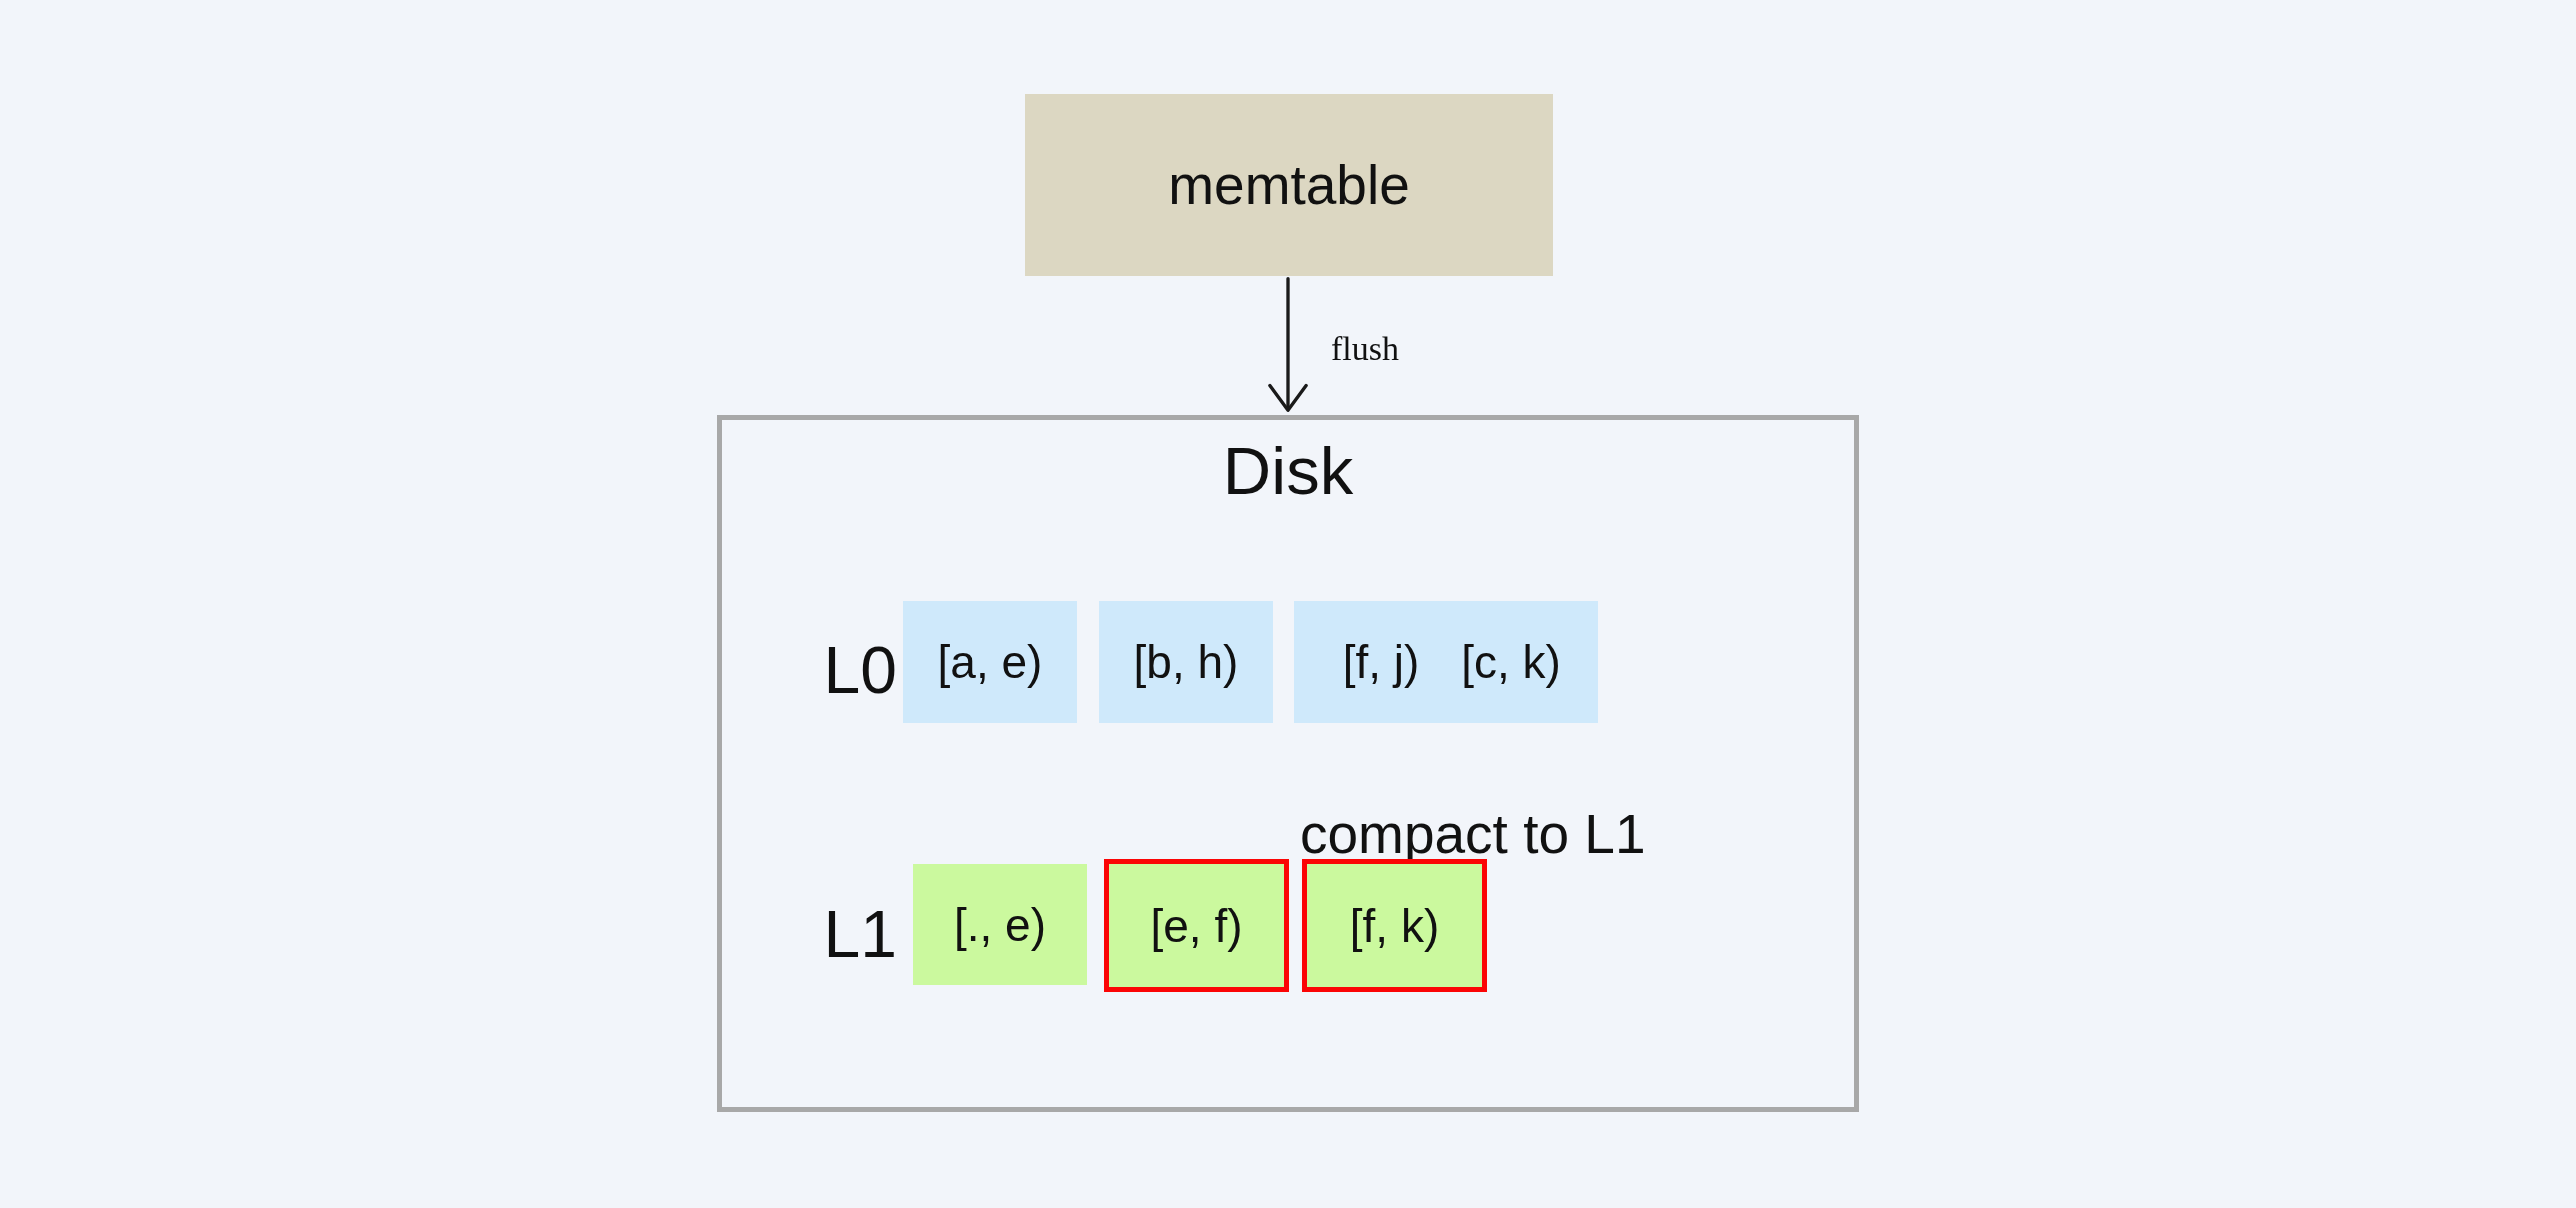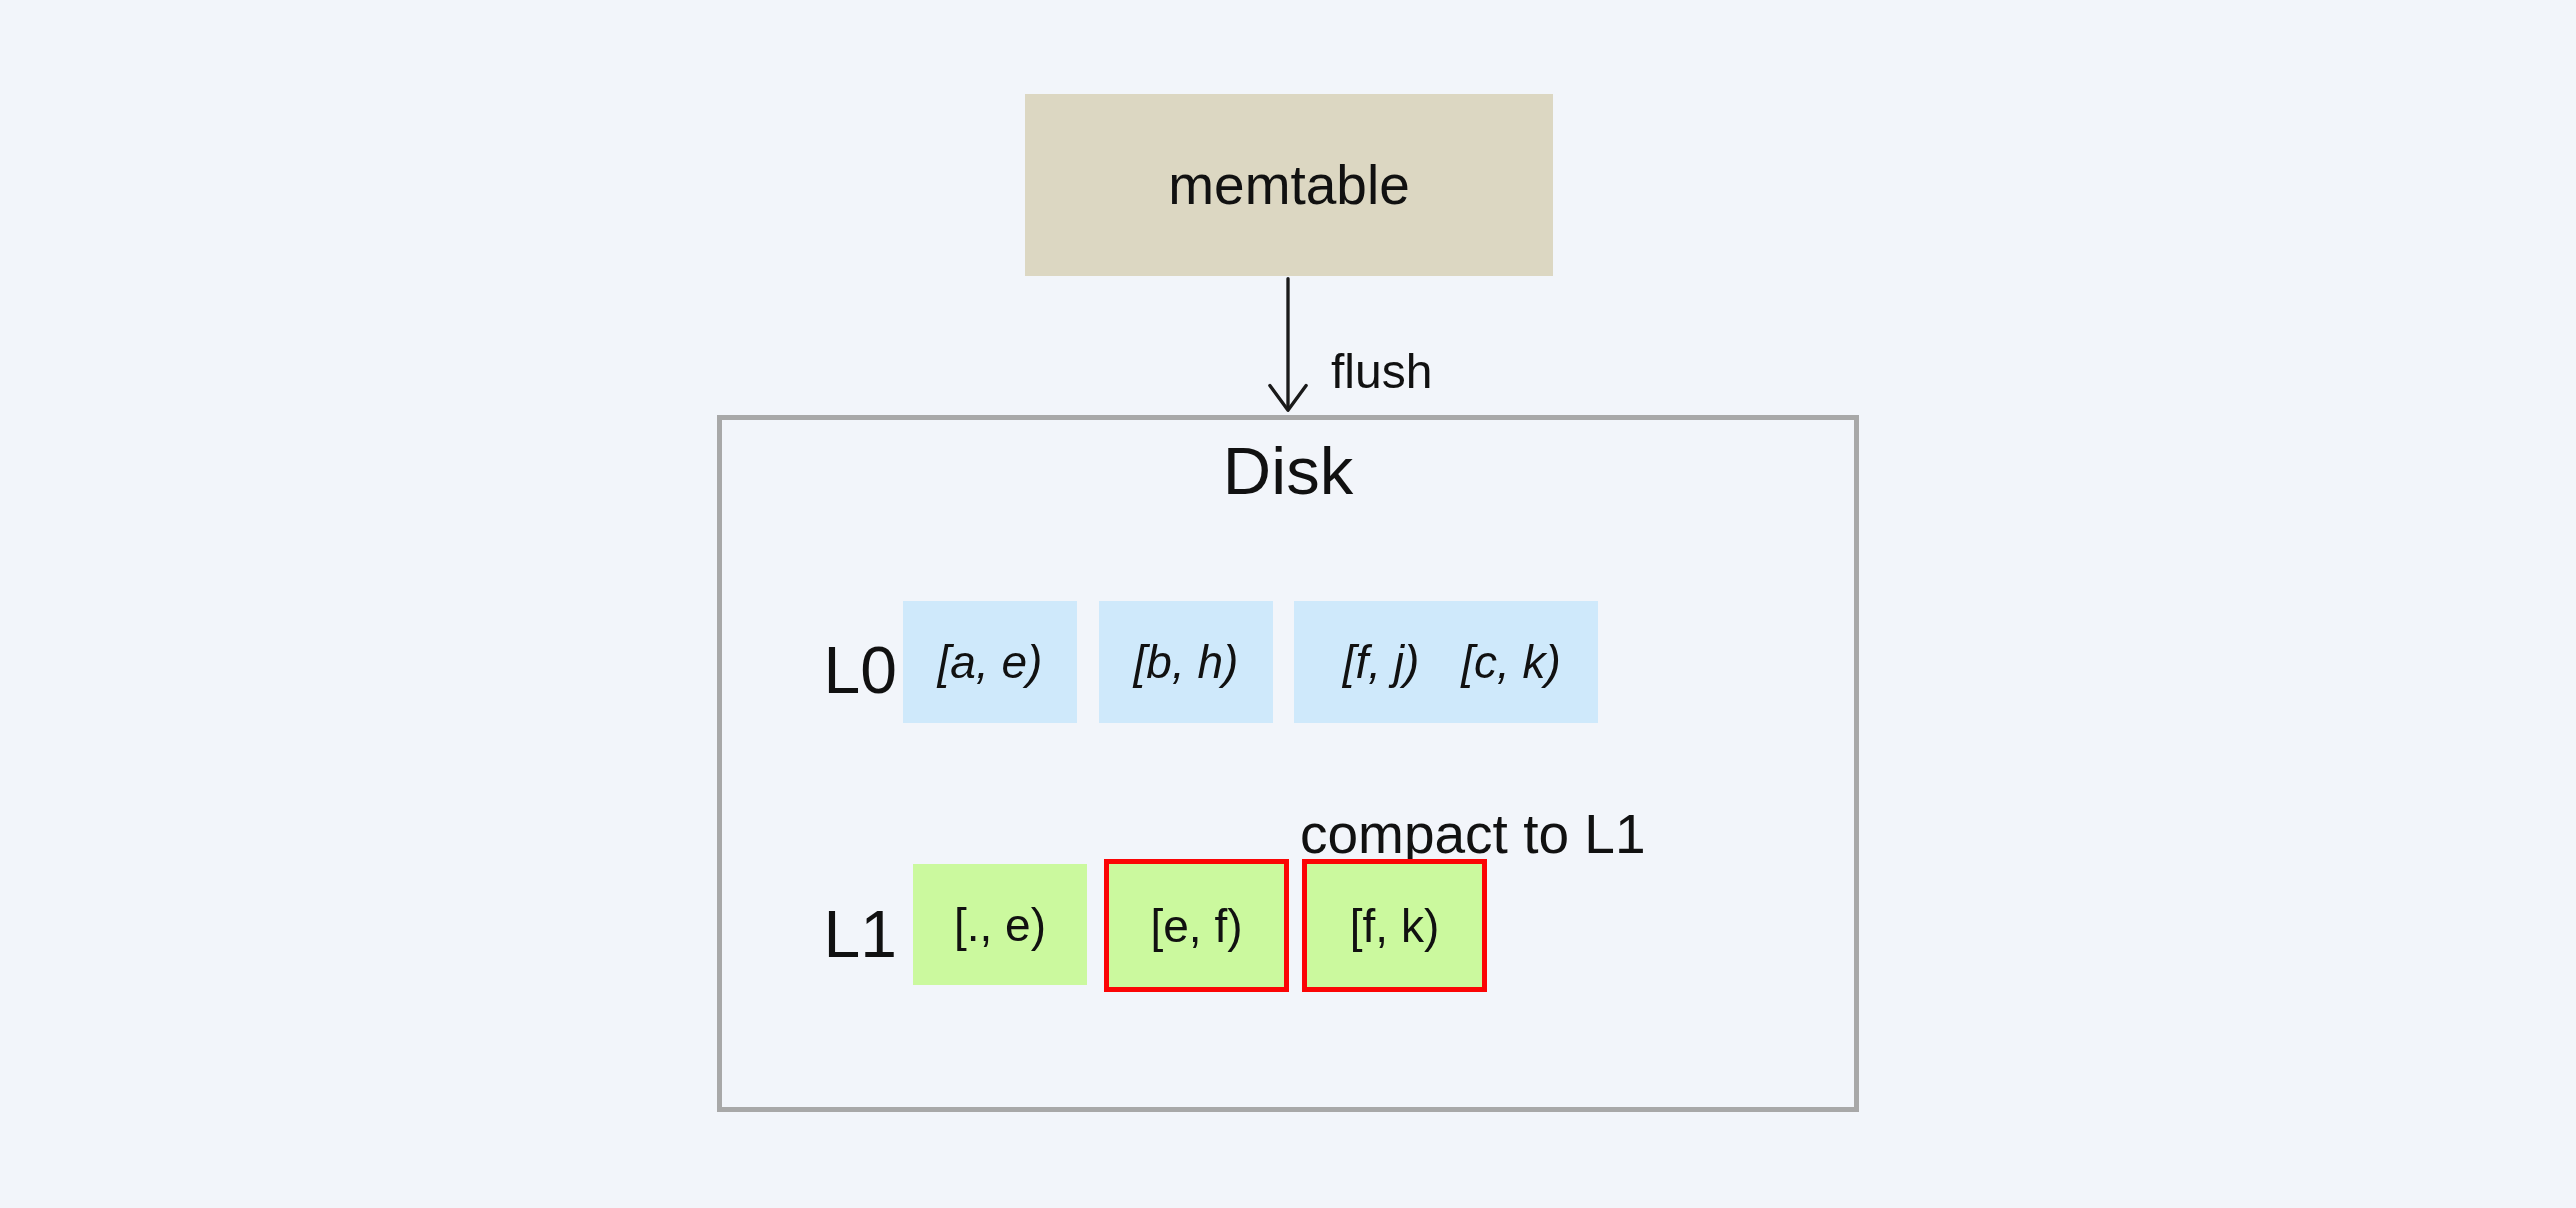--- a/index.html
+++ b/index.html
@@ -13,40 +13,40 @@
   }
   .canvas{position:absolute;left:0;top:0;width:2272px;height:1209px;}
   .abs{position:absolute;}
   .memtable{
     left:1025px;top:94px;width:528px;height:182px;
     background:#dcd7c2;
     display:flex;align-items:center;justify-content:center;
     font-size:55px;
   }
   .overlay{left:0;top:0;width:2576px;height:1209px;pointer-events:none;}
-  .flush-label{left:1331px;top:348px;font-size:48px;line-height:1;}
+  .flush-label{left:1331px;top:332px;font-size:34px;line-height:1;font-family:Liberation Serif, serif;}
   .disk{
     left:717px;top:415px;width:1142px;height:697px;
     border:5.7px solid #a8a8a8;
     box-sizing:border-box;
     background:#f2f5fa;
   }
   .disk-title{
     left:717px;top:437px;width:1142px;
     text-align:center;font-size:67px;line-height:1;
   }
   .level-label{font-size:66px;line-height:1;width:91px;text-align:right;}
   .lvl0-label{left:806px;top:637px;}
   .lvl1-label{left:806px;top:901px;}
   .sst{
     display:flex;align-items:center;justify-content:center;
     font-size:46px;line-height:1;
     box-sizing:border-box;
   }
-  .sst.l0{background:#cfe9fb;top:601px;width:174px;height:122px;font-style:italic;}
+  .sst.l0{background:#cfe9fb;top:601px;width:174px;height:122px;}
   .sst.l1{background:#cbf99e;}
   .sst.plain{top:864px;width:174px;height:121px;}
   .sst.hl{
     top:859px;width:185px;height:133px;
     border:5.7px solid #fb0505;
   }
   .sst.p0{left:903px;} .sst.p1{left:1099px;} .sst.p2{left:1294px;} .sst.p3{left:1424px;}
   .sst.q0{left:913px;} .sst.q1{left:1104px;} .sst.q2{left:1302px;}
   .compact-label{left:1300px;top:807px;font-size:55px;line-height:1;}
 </style>

